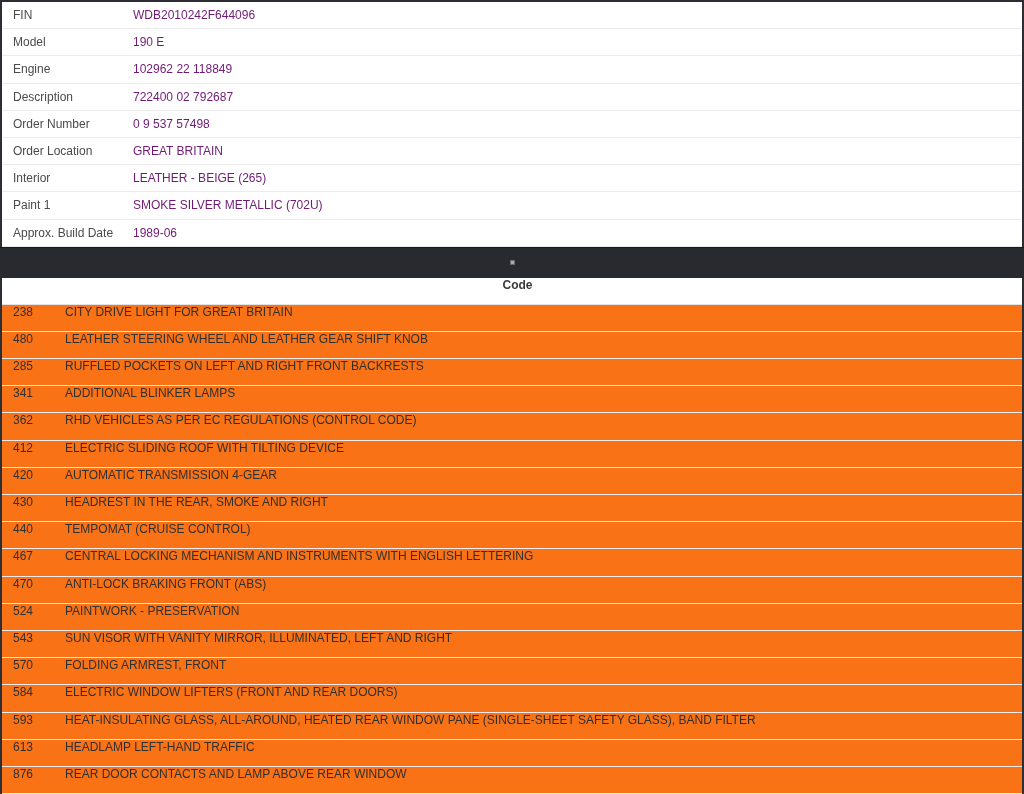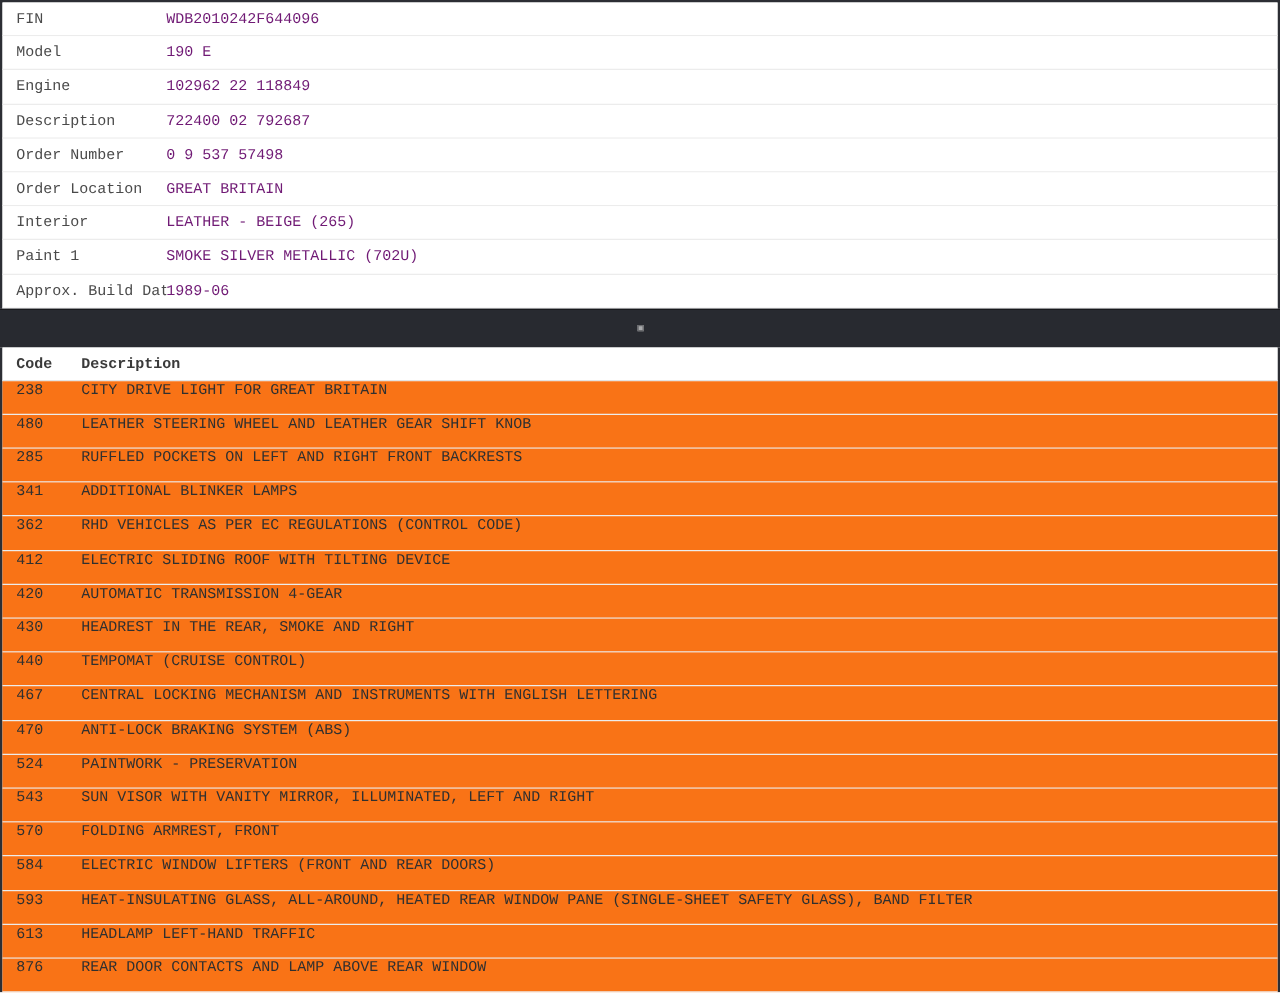--- a/index.html
+++ b/index.html
@@ -6,21 +6,21 @@
     margin: 0;
     padding: 0;
     background: #ffffff;
   }
   .page {
     position: relative;
     width: 1024px;
     height: 794px;
     overflow: hidden;
     background: #ffffff;
-    font-family: Liberation Mono, monospace;
+    font-family: Liberation Sans, sans-serif;
     font-size: 12px;
     color: #303030;
     box-sizing: border-box;
   }
   .info-table {
     border-top: 2px solid #2c2e34;
     border-left: 2px solid #2c2e34;
     border-right: 2px solid #2c2e34;
     box-sizing: border-box;
   }
@@ -71,20 +71,21 @@
   }
   .opt-header {
     display: flex;
     align-items: center;
     height: 27px;
     box-sizing: border-box;
     border-bottom: 1px solid #e3e3e3;
     font-weight: 700;
     color: #3a3a3a;
     background: #ffffff;
+    flex-direction: column;
   }
   .opt-row {
     display: flex;
     align-items: flex-start;
     height: 27.2px;
     box-sizing: border-box;
     border-bottom: 1px solid #ececec;
     background: #f97316;
   }
   .cell-code {
@@ -187,21 +188,21 @@
     <div class="opt-row">
       <div class="cell-code">440</div>
       <div class="cell-desc">TEMPOMAT (CRUISE CONTROL)</div>
     </div>
     <div class="opt-row">
       <div class="cell-code">467</div>
       <div class="cell-desc">CENTRAL LOCKING MECHANISM AND INSTRUMENTS WITH ENGLISH LETTERING</div>
     </div>
     <div class="opt-row">
       <div class="cell-code">470</div>
-      <div class="cell-desc">ANTI-LOCK BRAKING SYSTEM (ABS)</div>
+      <div class="cell-desc">ANTI-LOCK BRAKING FRONT (ABS)</div>
     </div>
     <div class="opt-row">
       <div class="cell-code">524</div>
       <div class="cell-desc">PAINTWORK - PRESERVATION</div>
     </div>
     <div class="opt-row">
       <div class="cell-code">543</div>
       <div class="cell-desc">SUN VISOR WITH VANITY MIRROR, ILLUMINATED, LEFT AND RIGHT</div>
     </div>
     <div class="opt-row">

